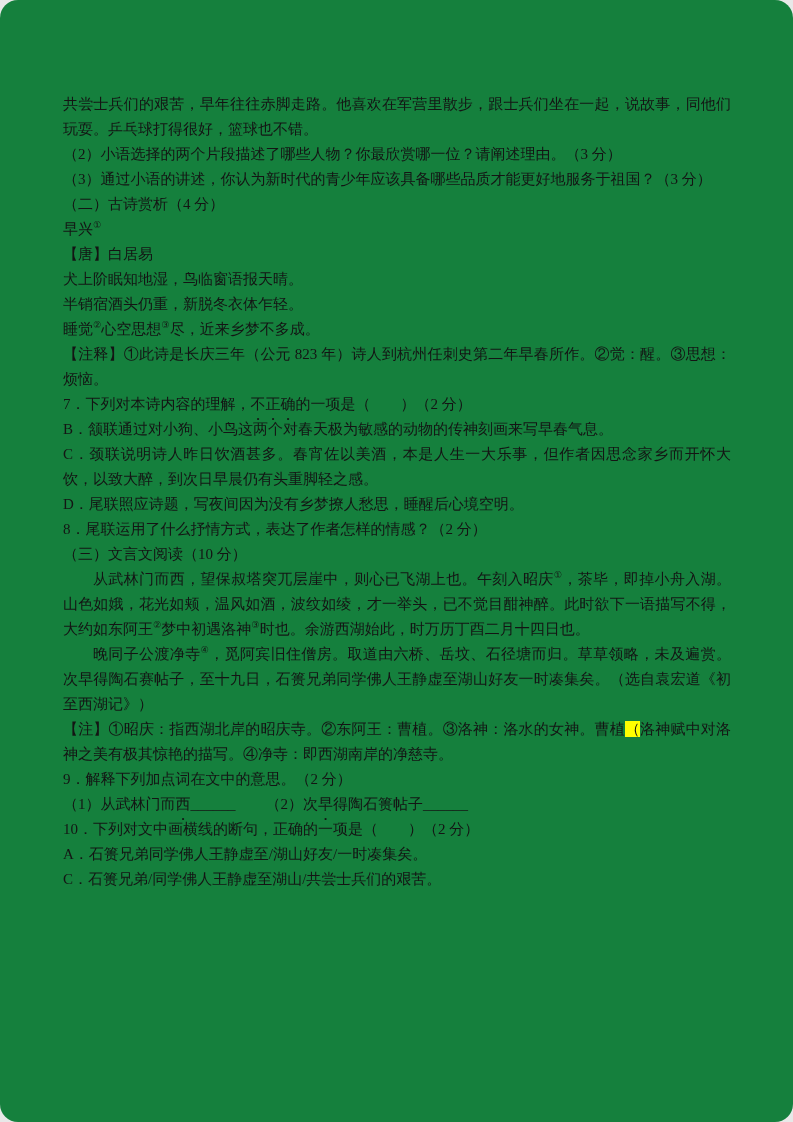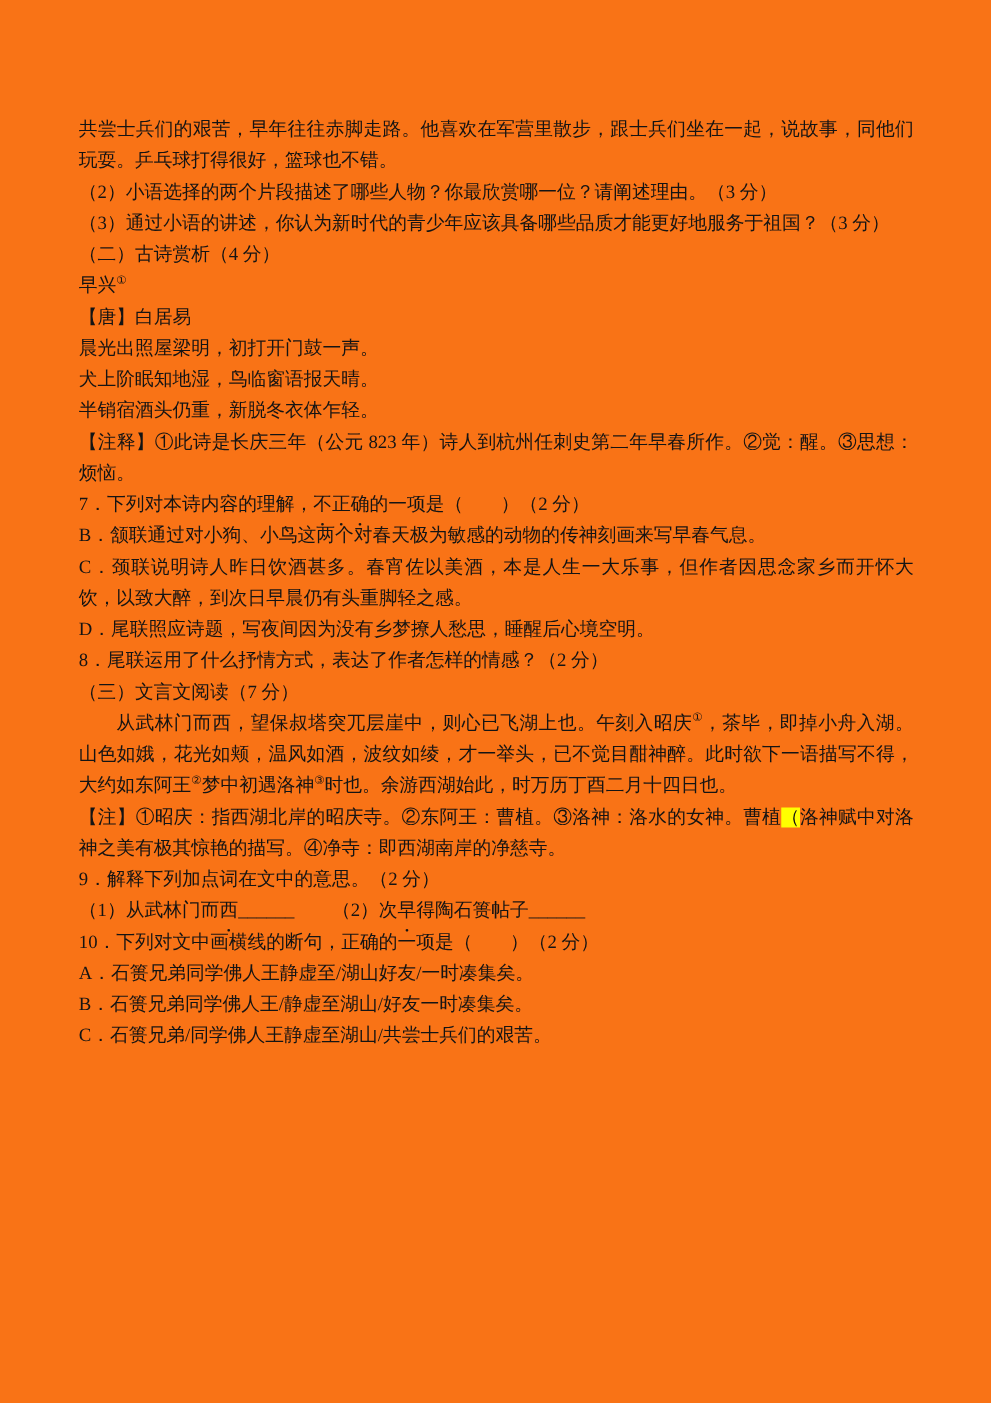--- a/index.html
+++ b/index.html
@@ -1,27 +1,28 @@
 <!DOCTYPE html>
 <html><head>
 <meta charset="utf-8">
 <style>
   html, body { margin: 0; padding: 0; background: #e8e8e8; }
   .page {
     position: relative;
     width: 793px;
     height: 1122px;
     margin: 0 auto;
-    background: #f97316;
+    background: #15803d;
     box-sizing: border-box;
     padding: 92px 62px 0 63px;
     font-family: "Liberation Serif", "DejaVu Serif", serif;
     font-size: 15px;
     color: #141414;
     overflow: hidden;
+    border-radius: 18px;
   }
   .doc-body { width: 100%; }
   p.line {
     margin: 0;
     line-height: 25px;
     text-align: justify;
     text-justify: inter-ideograph;
     word-break: break-all;
   }
   p.line.center { text-align: left; }
@@ -48,32 +49,32 @@
 <body>
 
 <div class="page">
   <div class="doc-body">
       <p class="line"><span>共尝士兵们的艰苦，早年往往赤脚走路。他喜欢在军营里散步，跟士兵们坐在一起，说故事，同他们玩耍。乒乓球打得很好，篮球也不错。</span></p>
       <p class="line"><span>（2）小语选择的两个片段描述了哪些人物？你最欣赏哪一位？请阐述理由。（3 分）</span></p>
       <p class="line"><span>（3）通过小语的讲述，你认为新时代的青少年应该具备哪些品质才能更好地服务于祖国？（3 分）</span></p>
       <p class="line"><span>（二）古诗赏析（4 分）</span></p>
       <p class="line center"><span>早兴</span><sup class="note-ref">①</sup></p>
       <p class="line center"><span>【唐】白居易</span></p>
-      <p class="line center"><span>晨光出照屋梁明，初打开门鼓一声。</span></p>
       <p class="line center"><span>犬上阶眠知地湿，鸟临窗语报天晴。</span></p>
       <p class="line center"><span>半销宿酒头仍重，新脱冬衣体乍轻。</span></p>
+      <p class="line center"><span>睡觉</span><sup class="note-ref">②</sup><span>心空思想</span><sup class="note-ref">③</sup><span>尽，近来乡梦不多成。</span></p>
       <p class="line"><span>【注释】①此诗是长庆三年（公元 823 年）诗人到杭州任刺史第二年早春所作。②觉：醒。③思想：烦恼。</span></p>
       <p class="line"><span>7．下列对本诗内容的理解，</span><span><span class="dotchar">不</span><span class="dotchar">正</span><span class="dotchar">确</span></span><span>的一项是（　　）（2 分）</span></p>
       <p class="line"><span>B．颔联通过对小狗、小鸟这两个对春天极为敏感的动物的传神刻画来写早春气息。</span></p>
       <p class="line"><span>C．颈联说明诗人昨日饮酒甚多。春宵佐以美酒，本是人生一大乐事，但作者因思念家乡而开怀大饮，以致大醉，到次日早晨仍有头重脚轻之感。</span></p>
       <p class="line"><span>D．尾联照应诗题，写夜间因为没有乡梦撩人愁思，睡醒后心境空明。</span></p>
       <p class="line"><span>8．尾联运用了什么抒情方式，表达了作者怎样的情感？（2 分）</span></p>
-      <p class="line"><span>（三）文言文阅读（7 分）</span></p>
+      <p class="line"><span>（三）文言文阅读（10 分）</span></p>
       <p class="line indent"><span>从武林门而西，望保叔塔突兀层崖中，则心已飞湖上也。午刻入昭庆</span><sup class="note-ref">①</sup><span>，茶毕，即掉小舟入湖。山色如娥，花光如颊，温风如酒，波纹如绫，才一举头，已不觉目酣神醉。此时欲下一语描写不得，大约如东阿王</span><sup class="note-ref">②</sup><span>梦中初遇洛神</span><sup class="note-ref">③</sup><span>时也。余游西湖始此，时万历丁酉二月十四日也。</span></p>
+      <p class="line indent"><span>晚同子公渡净寺</span><sup class="note-ref">④</sup><span>，觅阿宾旧住僧房。取道由六桥、岳坟、石径塘而归。草草领略，未及遍赏。次早得陶石赛帖子，至十九日，石篑兄弟同学佛人王静虚至湖山好友一时凑集矣。（选自袁宏道《初至西湖记》）</span></p>
       <p class="line"><span>【注】①昭庆：指西湖北岸的昭庆寺。②东阿王：曹植。③洛神：洛水的女神。曹植</span><span class="hl">（</span><span>洛神赋中对洛神之美有极其惊艳的描写。④净寺：即西湖南岸的净慈寺。</span></p>
       <p class="line"><span>9．解释下列加点词在文中的意思。（2 分）</span></p>
       <p class="line"><span>（1）从武林门而</span><span><span class="dotchar">西</span></span><span>______　　（2）次</span><span><span class="dotchar">早</span></span><span>得陶石篑帖子______</span></p>
       <p class="line"><span>10．下列对文中画横线的断句，正确的一项是（　　）（2 分）</span></p>
       <p class="line"><span>A．石篑兄弟同学佛人王静虚至/湖山好友/一时凑集矣。</span></p>
-      <p class="line"><span>B．石篑兄弟同学佛人王/静虚至湖山/好友一时凑集矣。</span></p>
       <p class="line"><span>C．石篑兄弟/同学佛人王静虚至湖山/共尝士兵们的艰苦。</span></p>
     </div>
 </div>
 
 </body></html>

